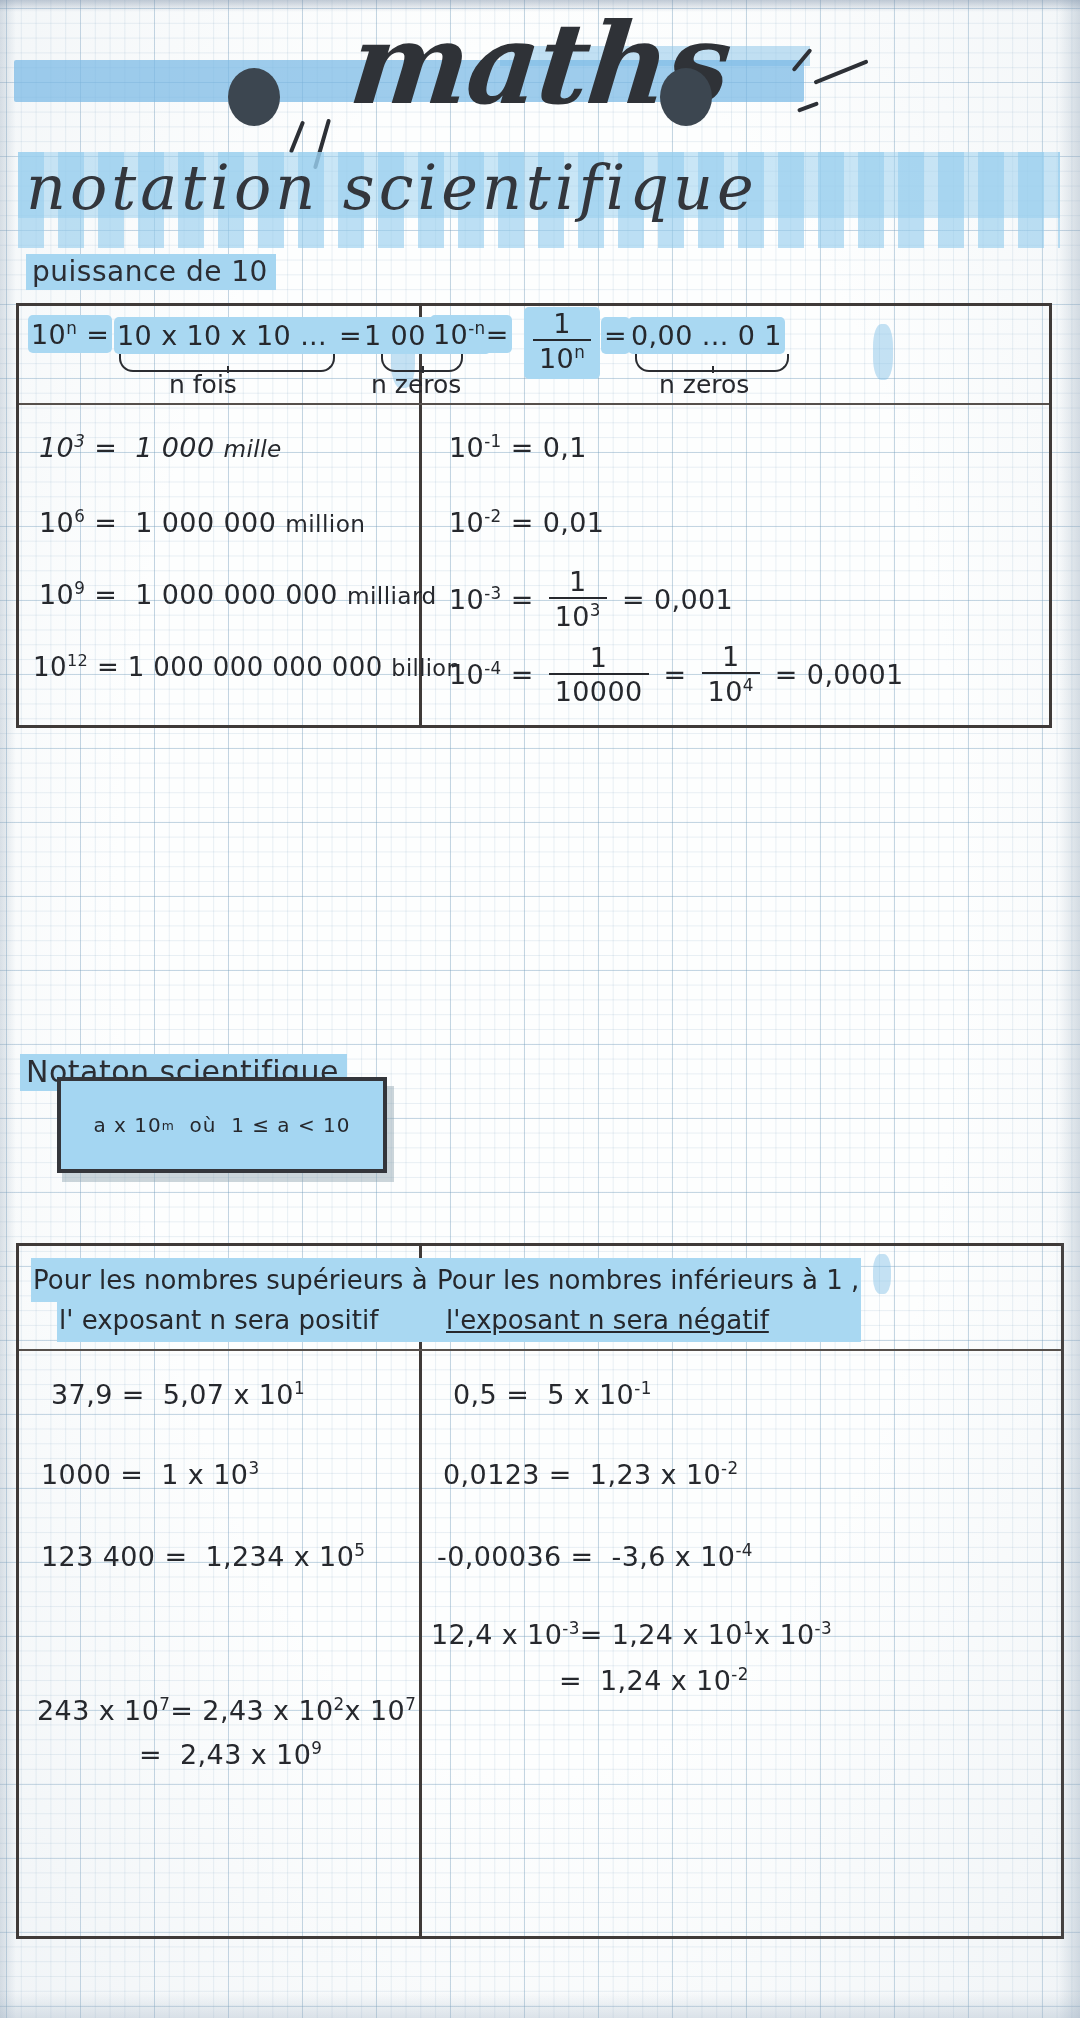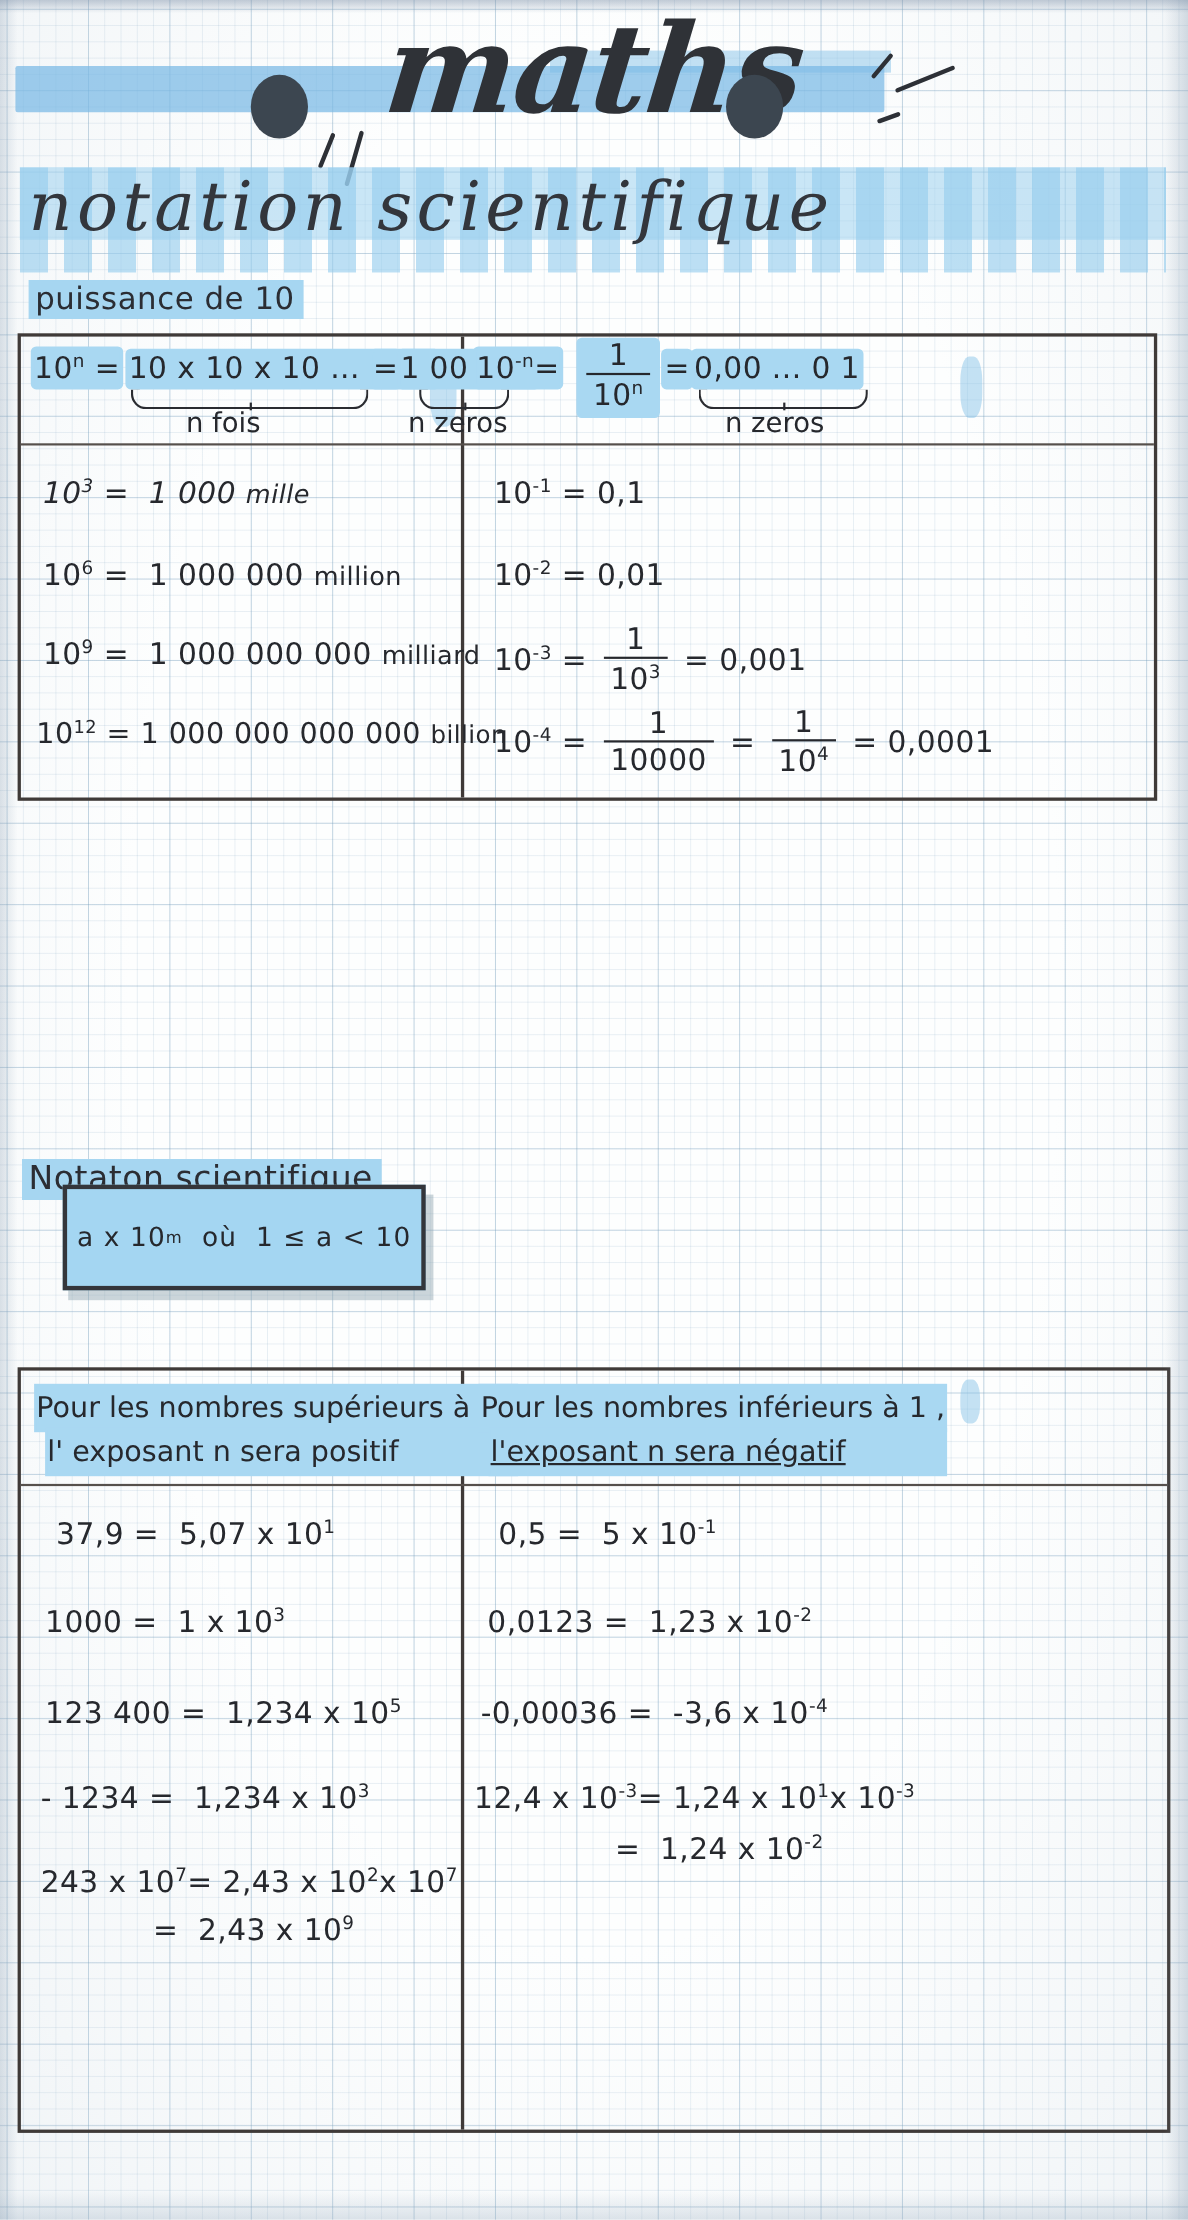--- a/index.html
+++ b/index.html
@@ -117,21 +117,21 @@
 
   
   #formulaBox{
     position:absolute;left:57px;top:1077px;width:330px;height:96px;
     border:4px solid #34363b;background:#a4d6f2;box-sizing:border-box;
   }
   #formulaShadow{position:absolute;left:62px;top:1086px;width:332px;height:96px;background:#8fa3b0;opacity:.45;}
   #formulaTxt{
     position:absolute;left:57px;top:1077px;width:330px;height:96px;
     display:flex;align-items:center;justify-content:center;
-    font-size:24px;color:#26282d;white-space:nowrap;letter-spacing:1px;
+    font-size:20px;color:#26282d;white-space:nowrap;letter-spacing:1px;
   }
   #formulaTxt sup{font-size:.62em;vertical-align:super;}
 
   .thead{
     position:absolute;font-size:26px;color:#26282d;line-height:40px;white-space:nowrap;
   }
   .thead span.l{display:block;}
   .thead .mark{background:#a9d8f2;box-shadow:0 0 0 2px #a9d8f2;}
 
   .smudge{position:absolute;background:#7fbfe6;opacity:.45;border-radius:40%;}
@@ -258,42 +258,38 @@
 </div>
 
 <div class="tbl" id="tbl2">
   <div class="vdiv" style="left:400px;"></div>
   <div class="hdiv" style="top:103px;"></div>
 
   <div class="smudge" style="left:854px;top:8px;width:18px;height:40px;"></div>
 
   <div class="thead" style="left:14px;top:14px;">
     <span class="l mark">Pour les nombres supérieurs à 1 ,</span>
-    <span class="l mark" style="margin-left:10px;">l' exposant n sera positif</span>
+    <span class="l mark" style="margin-left:26px;">l' exposant n sera positif</span>
   </div>
   <div class="thead" style="left:418px;top:14px;">
     <span class="l mark">Pour les nombres inférieurs à 1 ,</span>
     <span class="l mark" style="margin-left:9px;text-decoration:underline;">l'exposant n sera négatif</span>
   </div>
 
   <div class="eq" style="left:32px;top:132px;">
     <span>37,9</span>&nbsp;<span>=</span>&nbsp;
     <span>5,07 x 10</span><sup>1</sup>
   </div>
   <div class="eq" style="left:22px;top:212px;">
     <span>1000</span>&nbsp;<span>=</span>&nbsp;
     <span>1 x 10</span><sup>3</sup>
   </div>
   <div class="eq" style="left:22px;top:294px;">
     <span>123 400</span>&nbsp;<span>=</span>&nbsp;
     <span>1,234 x 10</span><sup>5</sup>
-  </div>
-  <div class="eq" style="left:18px;top:372px;">
-    <span>- 1234</span>&nbsp;<span>=</span>&nbsp;
-    <span>1,234 x 10</span><sup>3</sup>
   </div>
   <div class="eq" style="left:18px;top:448px;">
     <span>243 x 10</span><sup>7</sup><span>=</span>
     <span>2,43 x 10</span><sup>2</sup><span>x 10</span><sup>7</sup>
   </div>
   <div class="eq" style="left:120px;top:492px;">
     <span>=</span>&nbsp;
     <span>2,43 x 10</span><sup>9</sup>
   </div>
 

